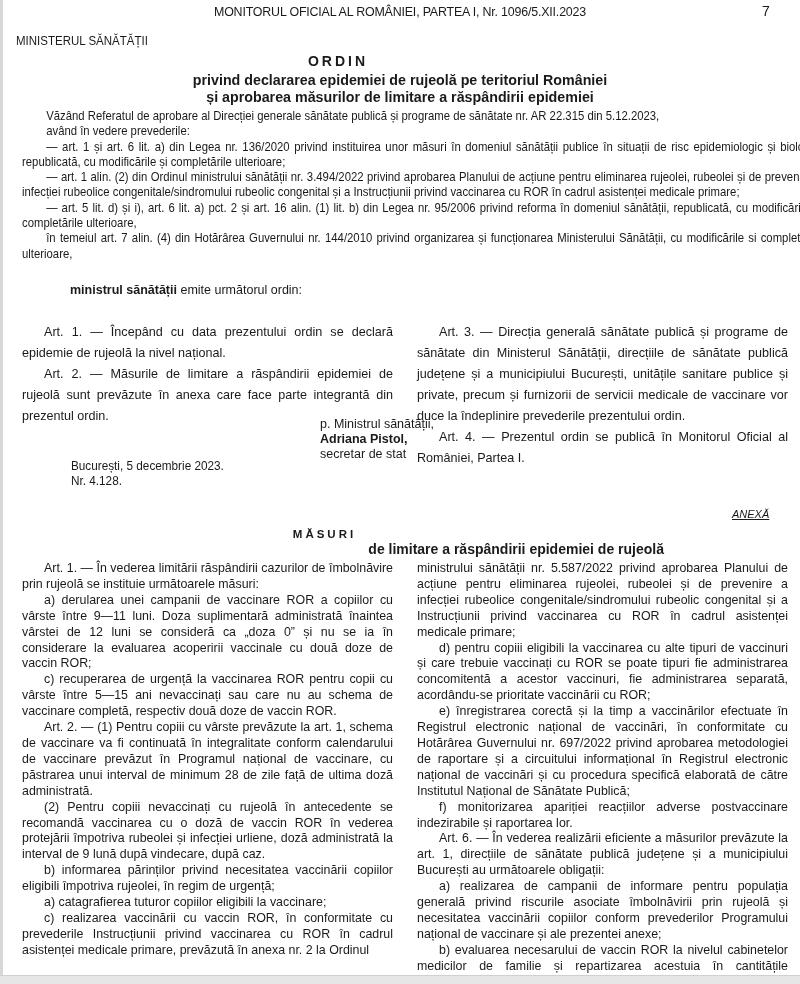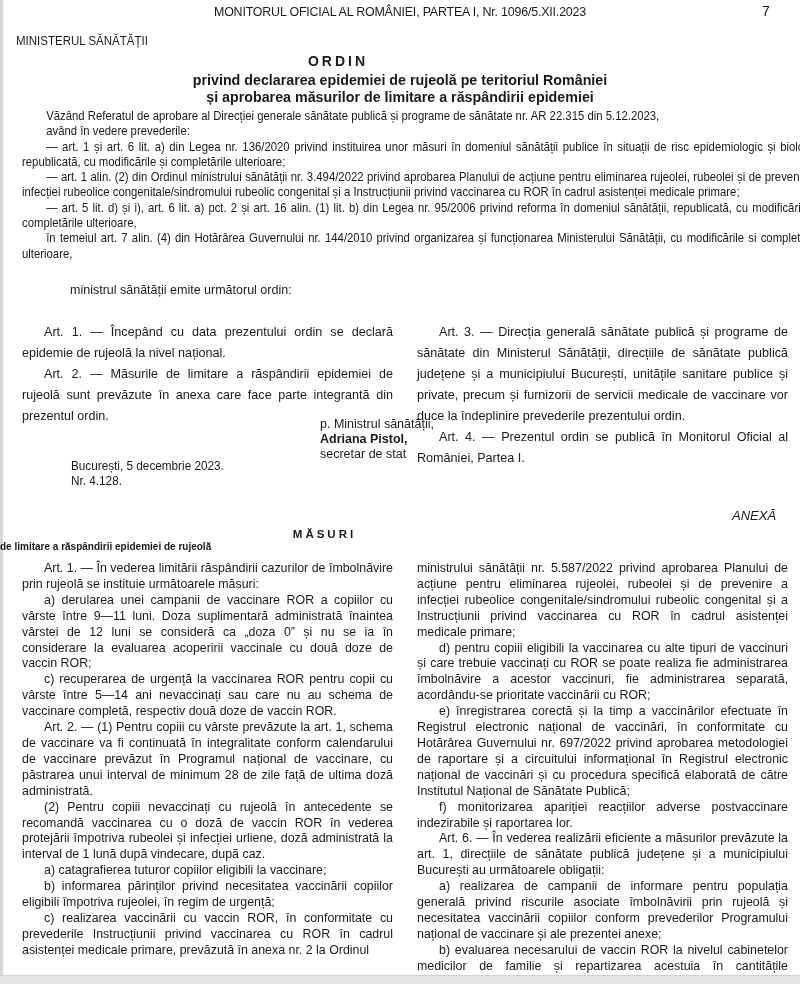--- a/index.html
+++ b/index.html
@@ -22,36 +22,36 @@
   .st1 { top: 71px; }
   .st2 { top: 88px; }
 
   .preamble { position: absolute; top: 109px; left: 22px; width: 766px; font-size: 12.2px; line-height: 15.3px; }
   .preamble p { margin: 0; text-align: justify; }
   .preamble .ind { text-indent: 26px; }
   .preamble .hang { padding-left: 26px; }
   .narrow { transform: scaleX(0.93); transform-origin: left; width: 107.5%; }
 
   .emits { position: absolute; top: 283px; left: 70px; font-size: 12.5px; }
-  .emits b { font-weight: normal; }
+  .emits b { font-weight: bold; }
 
   .cols { position: absolute; left: 22px; width: 766px; display: flex; justify-content: space-between; }
   .col { width: 371px; font-size: 12.6px; line-height: 17px; text-align: justify; }
   .col p { margin: 0; text-indent: 22px; }
   .cols1 { top: 322px; }
   .cols1 .col { line-height: 21px; }
   .cols1 .col.right { line-height: 21px; }
 
   .signature { position: absolute; top: 417px; left: 320px; width: 170px; font-size: 12.5px; line-height: 15px; }
   .signature .name { font-weight: bold; }
   .place-date { position: absolute; top: 459px; left: 71px; font-size: 12.5px; line-height: 15px; transform: scaleX(0.94); transform-origin: left; }
 
-  .anexa-label { position: absolute; top: 508px; left: 732px; font-size: 13px; font-style: italic; }
+  .anexa-label { position: absolute; top: 508px; left: 732px; font-size: 11px; font-style: italic; text-decoration: underline; }
   .measures-title { position: absolute; top: 528px; left: 0; width: 649px; text-align: center; font-weight: bold; font-size: 11.5px; letter-spacing: 3px; }
-  .measures-sub { position: absolute; top: 541px; left: 0; width: 664px; text-align: left; font-weight: bold; font-size: 10px; }
+  .measures-sub { position: absolute; top: 541px; left: 0; width: 664px; text-align: right; font-weight: bold; font-size: 14px; }
 
   .cols2 { top: 561px; }
   .cols2 .col { font-size: 12.4px; line-height: 15.9px; }
 </style>
 </head>
 <body>
 
 <div class="leftbar"></div>
 
 <div class="page">
@@ -99,30 +99,30 @@
   </div>
 
   <div class="anexa-label">ANEXĂ</div>
   <div class="measures-title">MĂSURI</div>
   <div class="measures-sub">de limitare a răspândirii epidemiei de rujeolă</div>
 
   <div class="cols cols2">
     <div class="col left">
       <p>Art. 1. — În vederea limitării răspândirii cazurilor de îmbolnăvire prin rujeolă se instituie următoarele măsuri:</p>
       <p>a) derularea unei campanii de vaccinare ROR a copiilor cu vârste între 9—11 luni. Doza suplimentară administrată înaintea vârstei de 12 luni se consideră ca „doza 0” și nu se ia în considerare la evaluarea acoperirii vaccinale cu două doze de vaccin ROR;</p>
-      <p>c) recuperarea de urgență la vaccinarea ROR pentru copii cu vârste între 5—14 ani nevaccinați sau care nu au schema de vaccinare completă, respectiv două doze de vaccin ROR.</p>
+      <p>c) recuperarea de urgență la vaccinarea ROR pentru copii cu vârste între 5—15 ani nevaccinați sau care nu au schema de vaccinare completă, respectiv două doze de vaccin ROR.</p>
       <p>Art. 2. — (1) Pentru copiii cu vârste prevăzute la art. 1, schema de vaccinare va fi continuată în integralitate conform calendarului de vaccinare prevăzut în Programul național de vaccinare, cu păstrarea unui interval de minimum 28 de zile față de ultima doză administrată.</p>
-      <p>(2) Pentru copiii nevaccinați cu rujeolă în antecedente se recomandă vaccinarea cu o doză de vaccin ROR în vederea protejării împotriva rubeolei și infecției urliene, doză administrată la interval de 1 lună după vindecare, după caz.</p>
+      <p>(2) Pentru copiii nevaccinați cu rujeolă în antecedente se recomandă vaccinarea cu o doză de vaccin ROR în vederea protejării împotriva rubeolei și infecției urliene, doză administrată la interval de 9 lună după vindecare, după caz.</p>
+      <p>b) informarea părinților privind necesitatea vaccinării copiilor eligibili împotriva rujeolei, în regim de urgență;</p>
       <p>a) catagrafierea tuturor copiilor eligibili la vaccinare;</p>
-      <p>b) informarea părinților privind necesitatea vaccinării copiilor eligibili împotriva rujeolei, în regim de urgență;</p>
       <p>c) realizarea vaccinării cu vaccin ROR, în conformitate cu prevederile Instrucțiunii privind vaccinarea cu ROR în cadrul asistenței medicale primare, prevăzută în anexa nr. 2 la Ordinul</p>
     </div>
     <div class="col right">
       <p style="text-indent:0">ministrului sănătății nr. 5.587/2022 privind aprobarea Planului de acțiune pentru eliminarea rujeolei, rubeolei și de prevenire a infecției rubeolice congenitale/sindromului rubeolic congenital și a Instrucțiunii privind vaccinarea cu ROR în cadrul asistenței medicale primare;</p>
-      <p>d) pentru copiii eligibili la vaccinarea cu alte tipuri de vaccinuri și care trebuie vaccinați cu ROR se poate realiza fie administrarea îmbolnăvire a acestor vaccinuri, fie administrarea separată, acordându-se prioritate vaccinării cu ROR;</p>
+      <p>d) pentru copiii eligibili la vaccinarea cu alte tipuri de vaccinuri și care trebuie vaccinați cu ROR se poate tipuri fie administrarea concomitentă a acestor vaccinuri, fie administrarea separată, acordându-se prioritate vaccinării cu ROR;</p>
       <p>e) înregistrarea corectă și la timp a vaccinărilor efectuate în Registrul electronic național de vaccinări, în conformitate cu Hotărârea Guvernului nr. 697/2022 privind aprobarea metodologiei de raportare și a circuitului informațional în Registrul electronic național de vaccinări și cu procedura specifică elaborată de către Institutul Național de Sănătate Publică;</p>
       <p>f) monitorizarea apariției reacțiilor adverse postvaccinare indezirabile și raportarea lor.</p>
       <p>Art. 6. — În vederea realizării eficiente a măsurilor prevăzute la art. 1, direcțiile de sănătate publică județene și a municipiului București au următoarele obligații:</p>
       <p>a) realizarea de campanii de informare pentru populația generală privind riscurile asociate îmbolnăvirii prin rujeolă și necesitatea vaccinării copiilor conform prevederilor Programului național de vaccinare și ale prezentei anexe;</p>
       <p>b) evaluarea necesarului de vaccin ROR la nivelul cabinetelor medicilor de familie și repartizarea acestuia în cantitățile corespunzătoare</p>
     </div>
   </div>
 </div>
 
 <div class="bottombar"></div>

